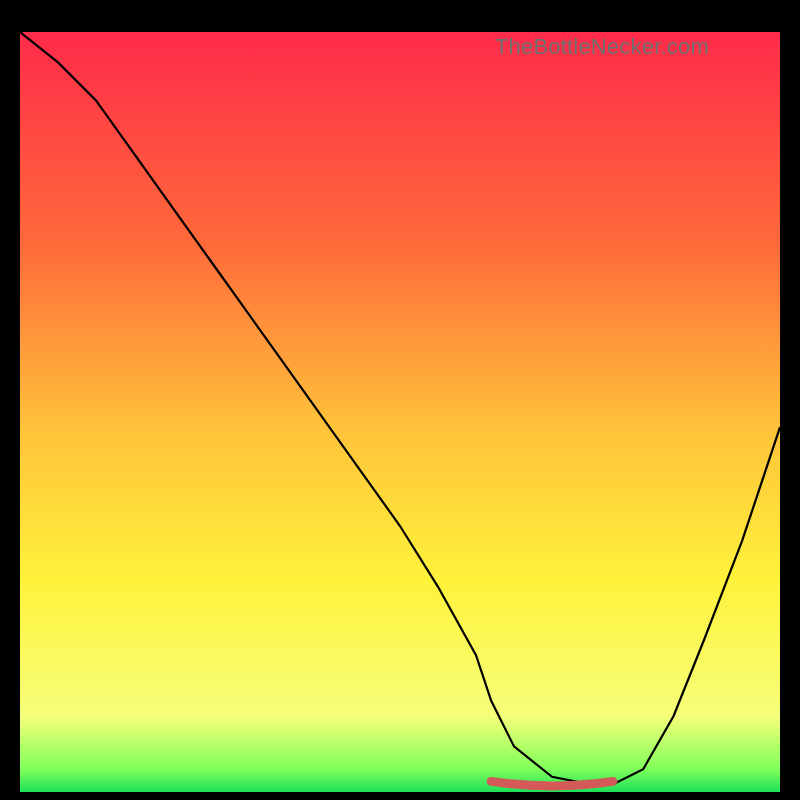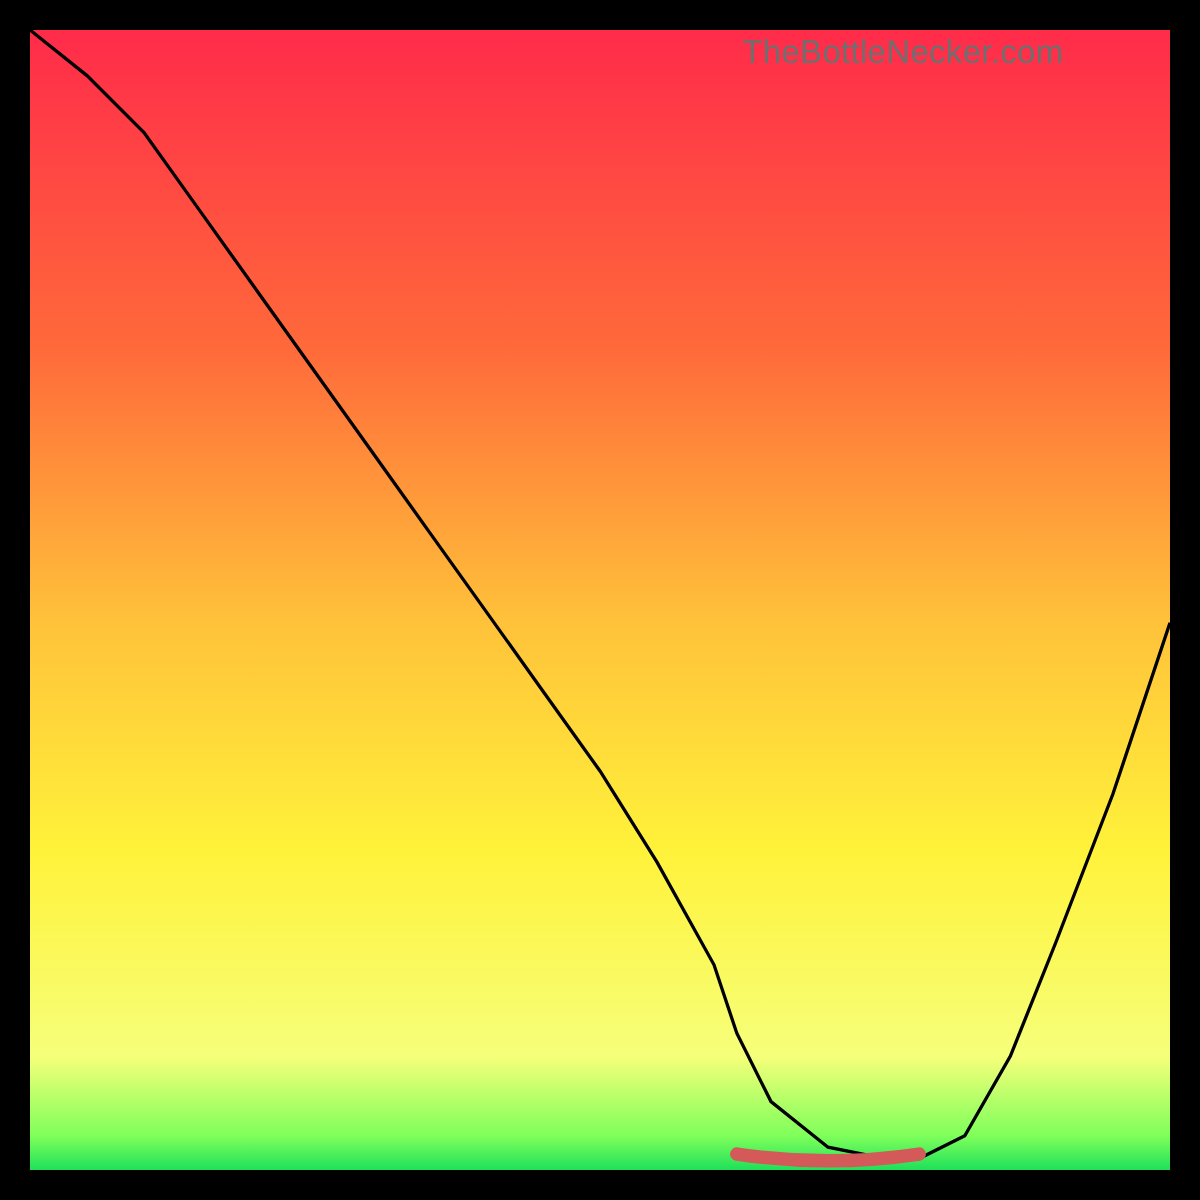--- a/index.html
+++ b/index.html
@@ -7,21 +7,21 @@
     padding: 0;
     width: 800px;
     height: 800px;
     background: #000;
     overflow: hidden;
     font-family: Arial, Helvetica, sans-serif;
   }
   .frame {
     position: absolute;
     left: 20px;
-    top: 20px;
+    top: 32px;
     width: 697px;
     height: 760px;
     background: #0f172a;
   }
   .plot {
     position: absolute;
     left: 0;
     top: 0;
     width: 760px;
     height: 760px;

